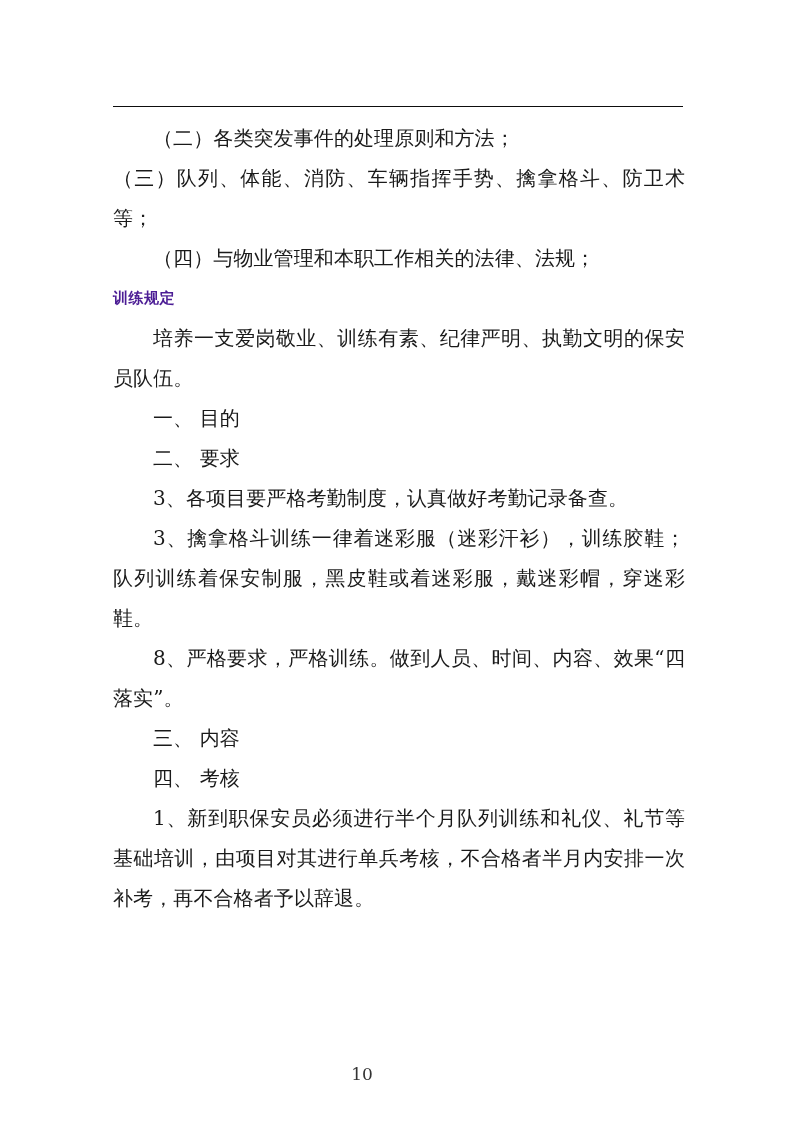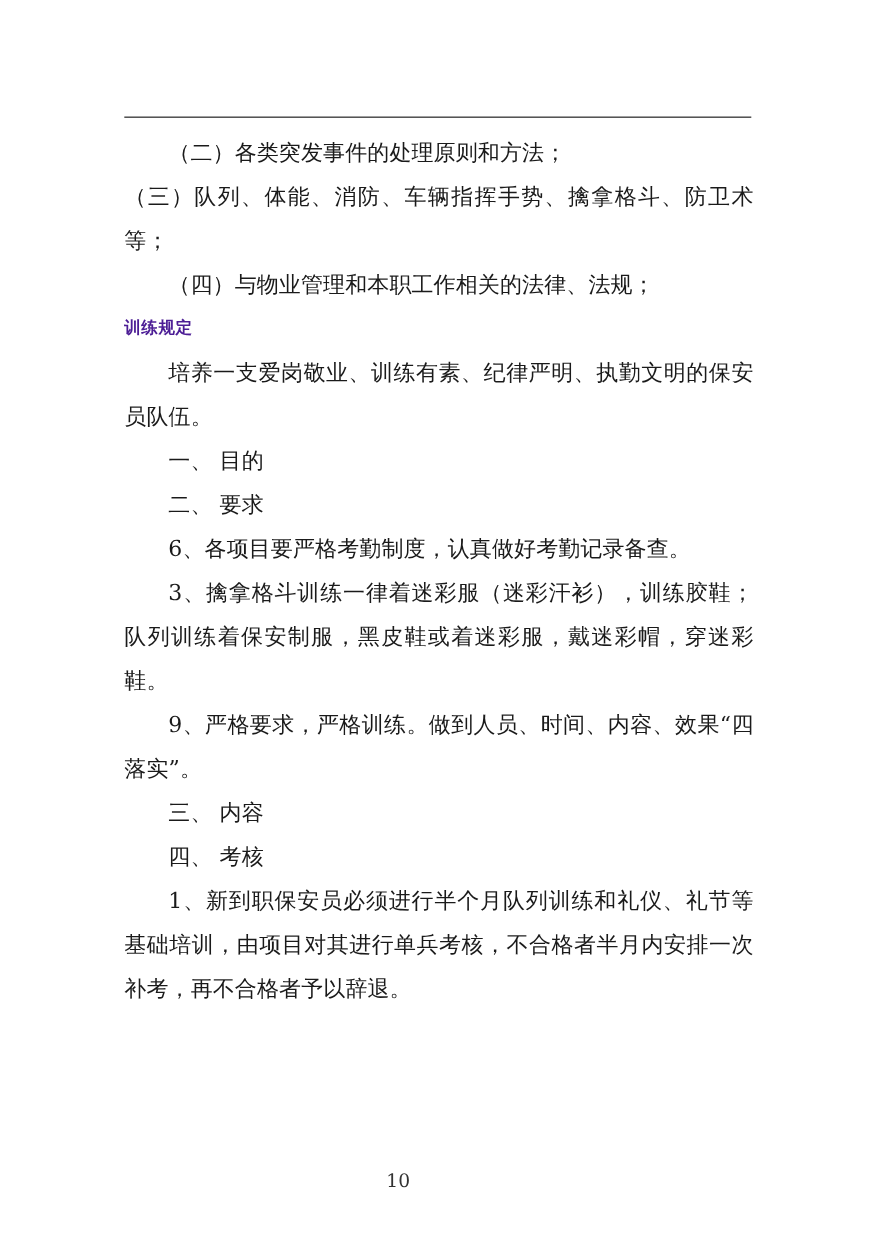--- a/index.html
+++ b/index.html
@@ -140,23 +140,23 @@
   <div class="header-rule"></div>
 
   <div class="content">
       <p class="para indent">（二）各类突发事件的处理原则和方法；</p>
       <p class="para noindent">（三）队列、体能、消防、车辆指挥手势、擒拿格斗、防卫术等；</p>
       <p class="para indent">（四）与物业管理和本职工作相关的法律、法规；</p>
       <p class="heading">训练规定</p>
       <p class="para indent">培养一支爱岗敬业、训练有素、纪律严明、执勤文明的保安员队伍。</p>
       <p class="para indent">一、 目的</p>
       <p class="para indent">二、 要求</p>
-      <p class="para indent">6、各项目要严格考勤制度，认真做好考勤记录备查。</p>
+      <p class="para indent">3、各项目要严格考勤制度，认真做好考勤记录备查。</p>
       <p class="para indent">3、擒拿格斗训练一律着迷彩服（迷彩汗衫），训练胶鞋；队列训练着保安制服，黑皮鞋或着迷彩服，戴迷彩帽，穿迷彩鞋。</p>
-      <p class="para indent">9、严格要求，严格训练。做到人员、时间、内容、效果“四落实”。</p>
+      <p class="para indent">8、严格要求，严格训练。做到人员、时间、内容、效果“四落实”。</p>
       <p class="para indent">三、 内容</p>
       <p class="para indent">四、 考核</p>
       <p class="para indent">1、新到职保安员必须进行半个月队列训练和礼仪、礼节等基础培训，由项目对其进行单兵考核，不合格者半月内安排一次补考，再不合格者予以辞退。</p>
     </div>
 
   <div class="footer">10</div>
 
 </div>
 
 </body></html>

